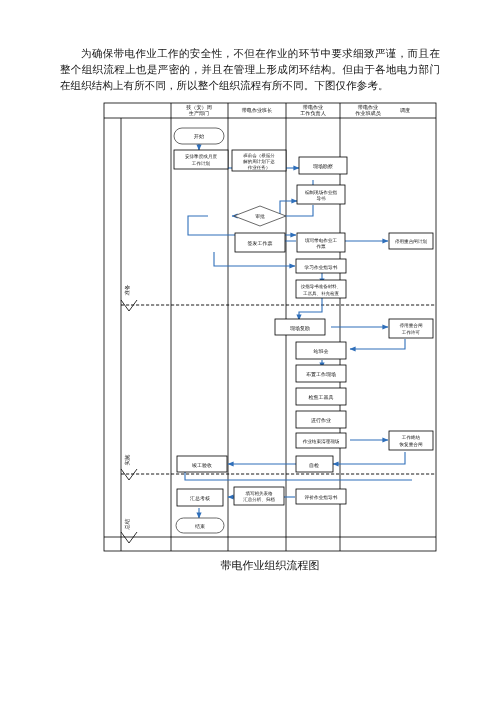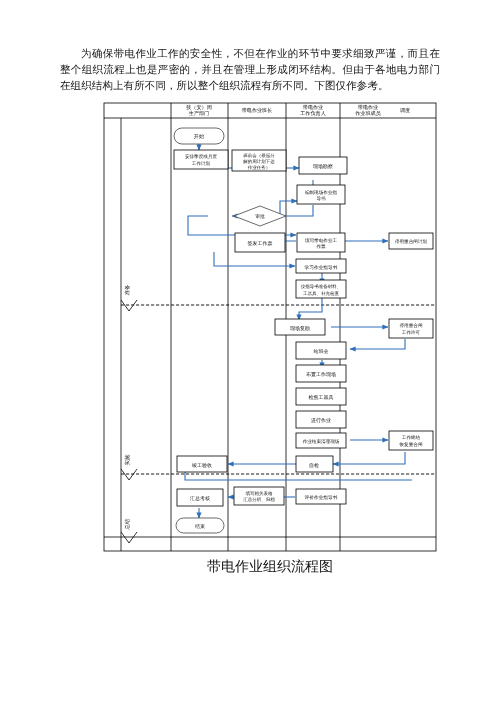--- a/index.html
+++ b/index.html
@@ -16,21 +16,21 @@
     font-size:10.5px;
     line-height:16px;
     color:#111;
     text-align:justify;
     text-indent:21px;
     letter-spacing:0.1px;
   }
   .figwrap{position:absolute;left:100px;top:100px;width:340px;height:460px;}
   .caption{
     position:absolute;left:100px;top:558px;width:340px;
-    text-align:center;font-size:14px;color:#111;
+    text-align:center;font-size:11px;color:#111;
   }
   svg{display:block;}
   text{font-family:"Liberation Serif","DejaVu Serif",serif;fill:#111;}
 </style>
 </head>
 <body>
 
 <div class="page">
 
   <div class="para">为确保带电作业工作的安全性，不但在作业的环节中要求细致严谨，而且在整个组织流程上也是严密的，并且在管理上形成闭环结构。但由于各地电力部门在组织结构上有所不同，所以整个组织流程有所不同。下图仅作参考。</div>

